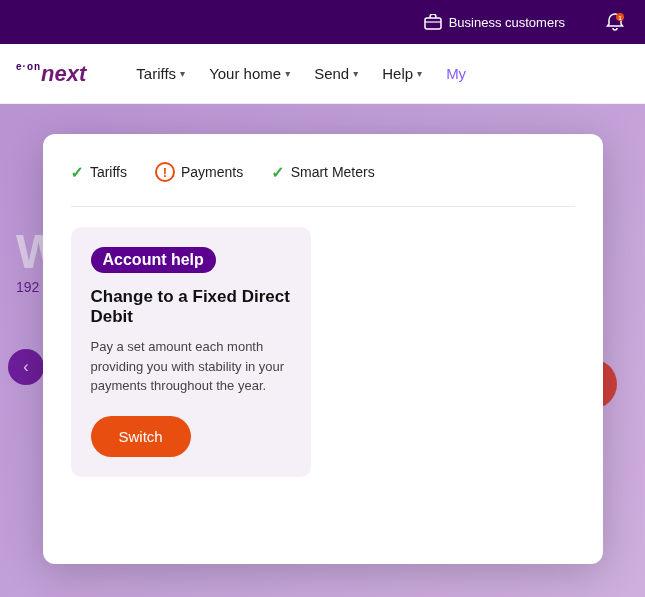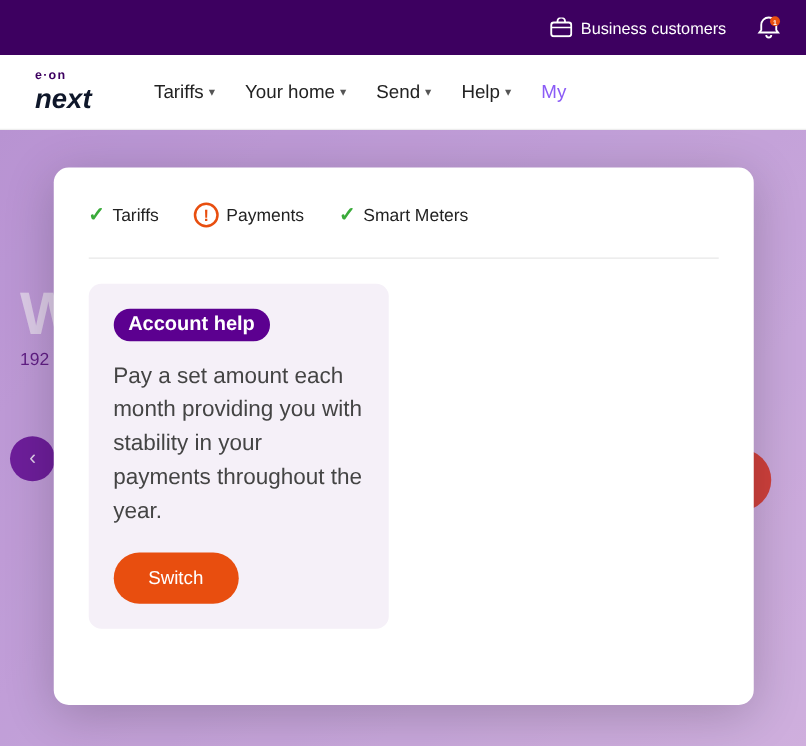--- a/index.html
+++ b/index.html
@@ -12,21 +12,21 @@
     }
 
     
     .top-bar {
       background: #3d0060;
       height: 44px;
       display: flex;
       align-items: center;
       justify-content: flex-end;
       padding: 0 20px;
-      gap: 24px;
+      gap: 40px;
     }
     .top-bar-item {
       display: flex;
       align-items: center;
       gap: 6px;
       color: white;
       font-size: 13px;
       cursor: pointer;
     }
     .top-bar-icon {
@@ -41,33 +41,32 @@
     .nav-bar {
       background: white;
       height: 60px;
       display: flex;
       align-items: center;
       padding: 0 16px;
       border-bottom: 1px solid #eee;
     }
     .logo {
       display: flex;
-      flex-direction: column;
+      flex-direction: row;
       margin-right: 40px;
-      margin-left: 12px;
     }
     .logo-eon {
       font-size: 10px;
       color: #3d0060;
       font-weight: bold;
       letter-spacing: 1px;
     }
     .logo-next {
       font-size: 22px;
-      color: #0f172a;
+      color: #701a75;
       font-weight: bold;
       font-style: italic;
     }
     .nav-links {
       display: flex;
       align-items: center;
       gap: 4px;
       flex: 1;
     }
     .nav-item {
@@ -270,21 +269,21 @@
     }
 
     .card-title {
       font-size: 17px;
       font-weight: 800;
       color: #111;
       margin-bottom: 10px;
     }
 
     .card-desc {
-      font-size: 18px;
+      font-size: 13px;
       color: #444;
       line-height: 1.5;
       margin-bottom: 20px;
     }
 
     .card-btn {
       background: #e84e0f;
       color: white;
       border: none;
       border-radius: 24px;
@@ -393,17 +392,18 @@
       <div class="check-item">
         <span class="check-ok">✓</span>
         <span>Smart Meters</span>
       </div>
     </div>
 
     <div class="modal-divider"></div>
 
     <div class="card">
       <div class="card-tag">Account help</div>
+      <div class="card-title">Change to a Fixed Direct Debit</div>
       <div class="card-desc">Pay a set amount each month providing you with stability in your payments throughout the year.</div>
       <button class="card-btn">Switch</button>
     </div>
   </div>
 </div>
 
 </body></html>

